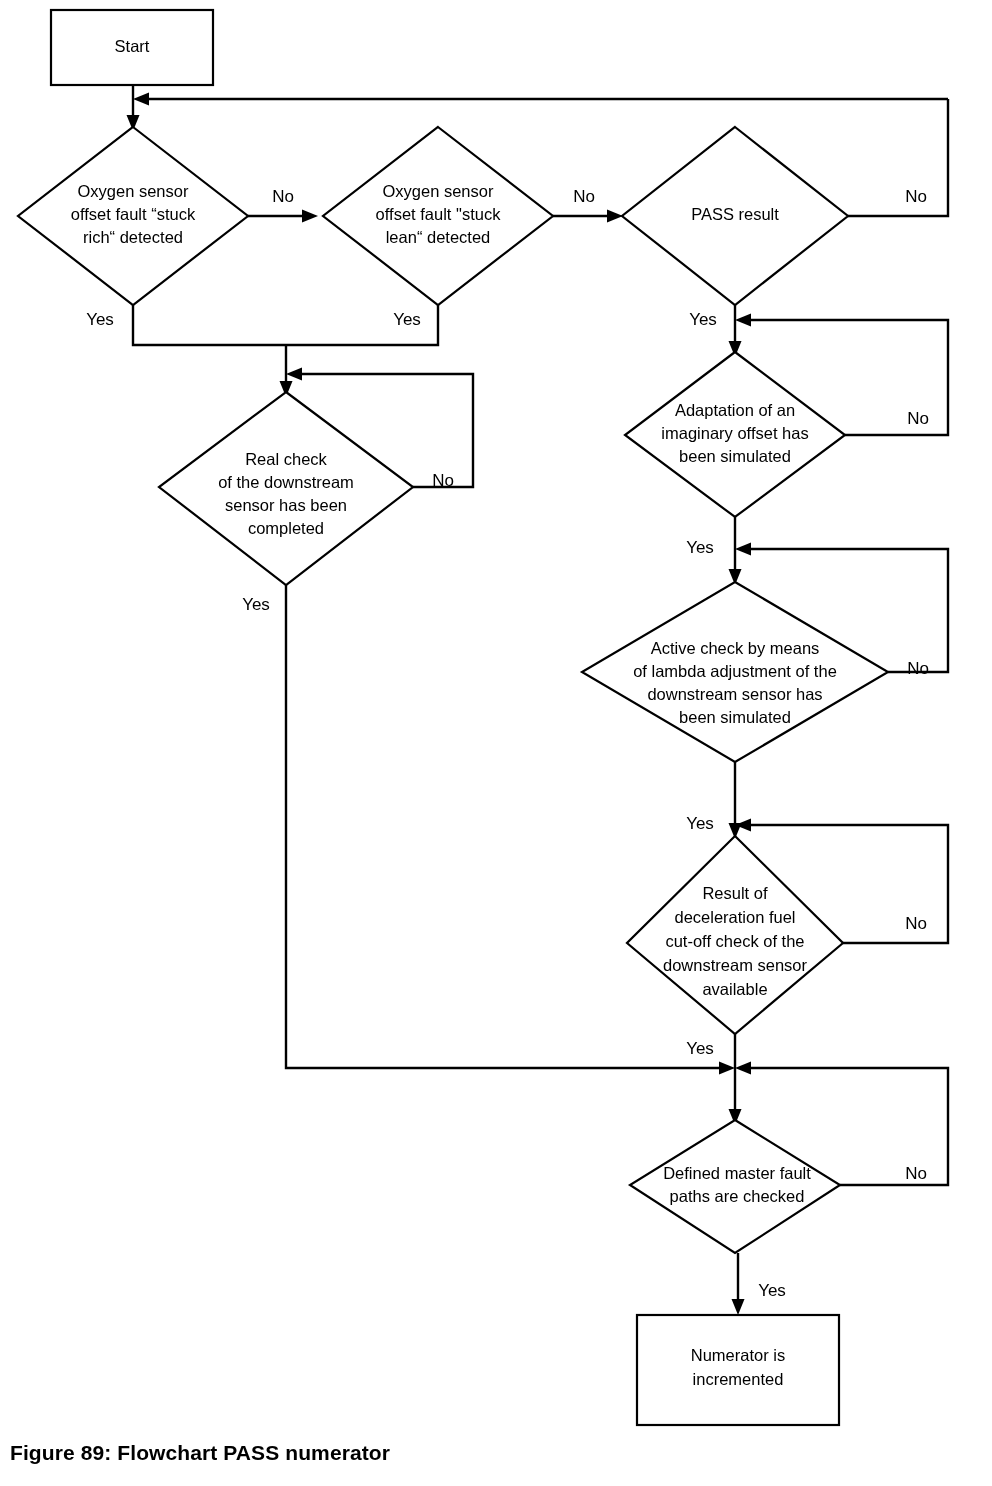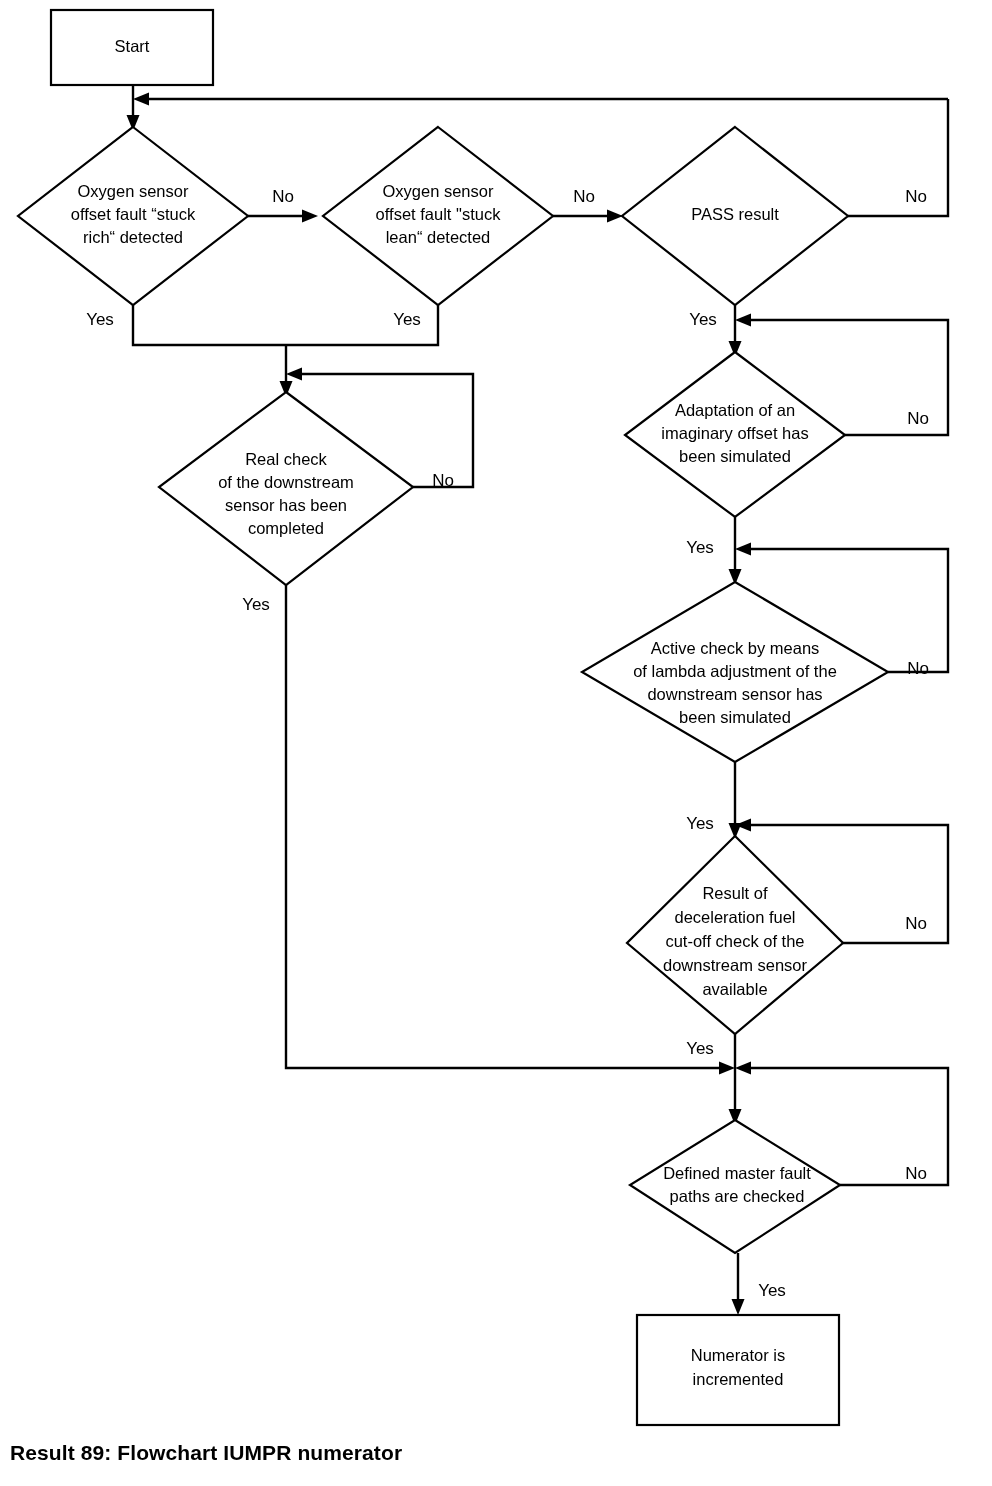--- a/index.html
+++ b/index.html
@@ -215,13 +215,13 @@
       <text class="edge-label" x="700" y="825">Yes</text>
       <text class="edge-label" x="916" y="925">No</text>
       <text class="edge-label" x="700" y="1050">Yes</text>
       <text class="edge-label" x="916" y="1175">No</text>
       <text class="edge-label" x="772" y="1292">Yes</text>
     </g>
 
   </svg>
 </div>
 
-<div class="figure-caption">Result 89: Flowchart IUMPR numerator</div>
+<div class="figure-caption">Figure 89: Flowchart PASS numerator</div>
 
 </body></html>

